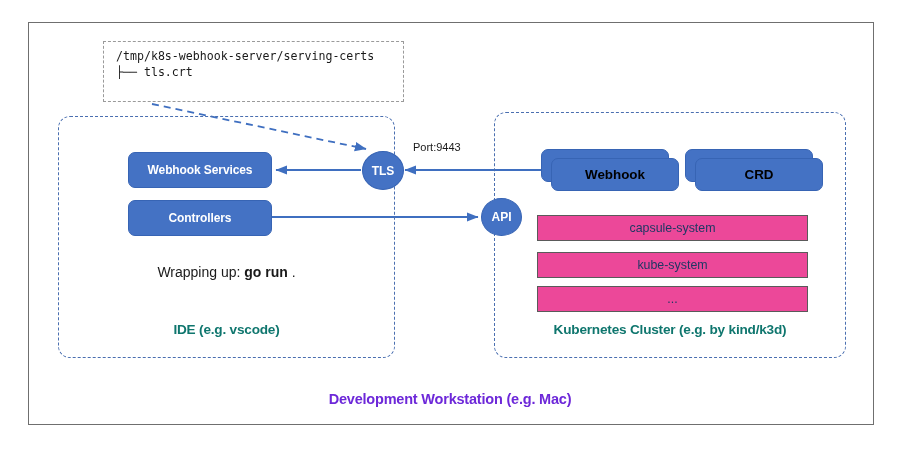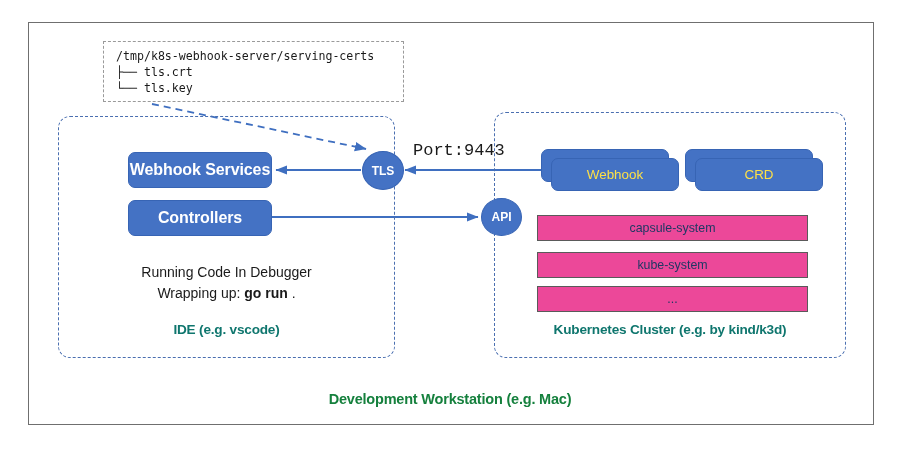--- a/index.html
+++ b/index.html
@@ -29,21 +29,21 @@
     box-sizing: border-box;
   }
   .workstation-label {
     position: absolute;
     left: 0;
     top: 391px;
     width: 900px;
     text-align: center;
     font-size: 14.5px;
     font-weight: bold;
-    color: #15803d;
+    color: #6d28d9;
     letter-spacing: -0.2px;
   }
   
   .cert-box {
     position: absolute;
     left: 103px;
     top: 41px;
     width: 301px;
     height: 61px;
     border: 1.4px dashed #9a9a9a;
@@ -90,21 +90,21 @@
   .zone-ide .zone-label { top: 205px; }
   .zone-cluster .zone-label { top: 209px; }
   
   .blue-box {
     position: absolute;
     background: #4472c4;
     border: 1px solid #3764b4;
     border-radius: 7px;
     box-sizing: border-box;
     color: #ffffff;
-    font-size: 16px;
+    font-size: 12px;
     font-weight: bold;
     display: flex;
     align-items: center;
     justify-content: center;
     letter-spacing: -0.1px;
   }
   .box-webhook-services {
     left: 128px;
     top: 152px;
     width: 144px;
@@ -134,23 +134,23 @@
   .stack .layer-front {
     position: absolute;
     left: 10px;
     top: 9px;
     width: 128px;
     height: 33px;
     background: #4472c4;
     border: 1px solid #3764b4;
     border-radius: 7px;
     box-sizing: border-box;
-    color: #fde047;
+    color: #000000;
     font-size: 13.4px;
-    font-weight: normal;
+    font-weight: bold;
     display: flex;
     align-items: center;
     justify-content: center;
   }
   .stack-webhook {
     left: 541px;
     top: 149px;
     width: 148px;
     height: 46px;
   }
@@ -222,22 +222,22 @@
     font-size: 14px;
     color: #1a1a1a;
     line-height: 21px;
   }
   .ide-text b { font-weight: bold; margin-top: 40px; }
   
   .port-label {
     position: absolute;
     left: 413px;
     top: 141px;
-    font-family: Liberation Mono, monospace;
-    font-size: 17px;
+    font-family: Liberation Sans, sans-serif;
+    font-size: 11px;
     color: #1a1a1a;
   }
 </style>
 </head>
 <body>
 
 <div id="canvas">
 
   <div class="workstation-frame"></div>
 
@@ -256,36 +256,34 @@
     <path d="M361,170 L276,170" stroke="#3f6fc0" stroke-width="1.8" fill="none" marker-end="url(#arrow-blue)"></path>
 
     <path d="M272,217 L478,217" stroke="#3f6fc0" stroke-width="1.8" fill="none" marker-end="url(#arrow-blue)"></path>
 
     <path d="M152,104 L366,149" stroke="#3f6fc0" stroke-width="1.8" fill="none" stroke-dasharray="7,5" marker-end="url(#arrow-blue-dash)"></path>
   </svg>
 
   <div class="cert-box">
     <div class="cert-line">/tmp/k8s-webhook-server/serving-certs</div>
     <div class="cert-line">├── tls.crt</div>
-    <div class="cert-line">└── tls.key</div>
   </div>
 
   <div class="zone zone-ide">
     <div class="zone-label">IDE (e.g. vscode)</div>
   </div>
 
   <div class="zone zone-cluster">
     <div class="zone-label">Kubernetes Cluster (e.g. by kind/k3d)</div>
   </div>
 
   <div class="blue-box box-webhook-services">Webhook Services</div>
   <div class="blue-box box-controllers">Controllers</div>
 
   <div class="ide-text">
-    <div>Running Code In Debugger</div>
     <div><span>Wrapping up: </span><b>go run</b><span> .</span></div>
   </div>
 
   <div class="stack stack-webhook">
     <div class="layer-back"></div>
     <div class="layer-front">Webhook</div>
   </div>
   <div class="stack stack-crd">
     <div class="layer-back"></div>
     <div class="layer-front">CRD</div>

